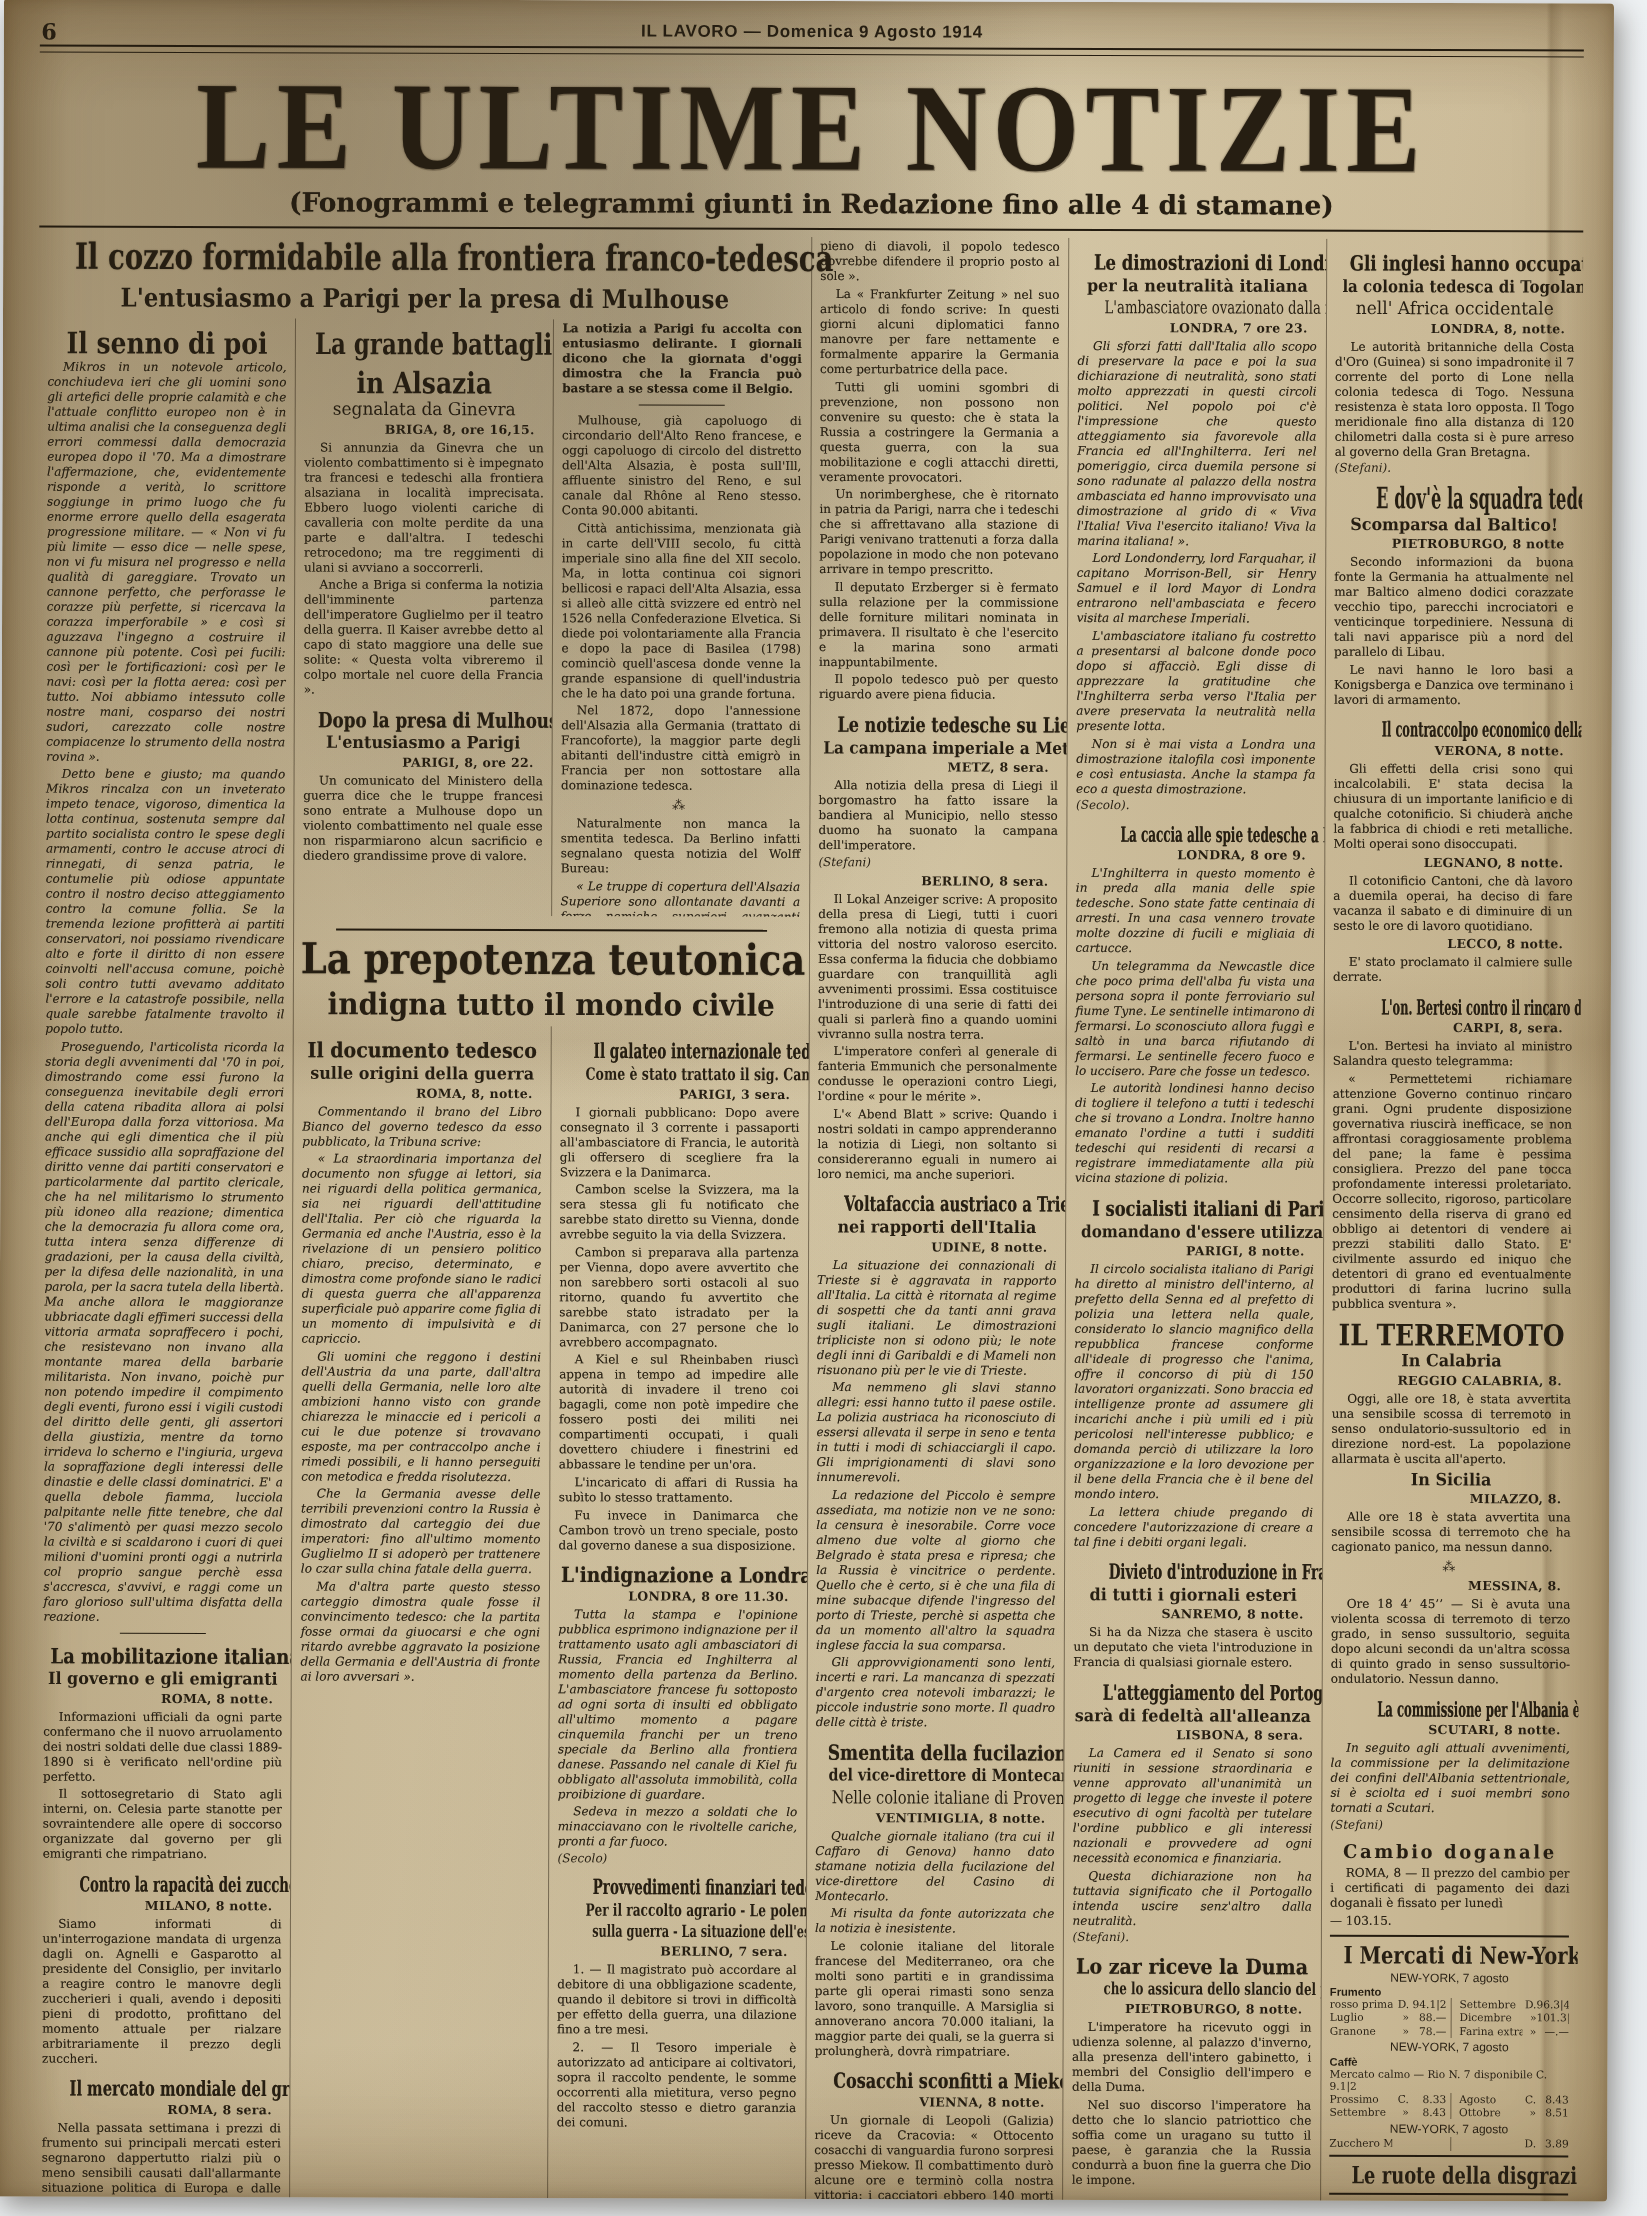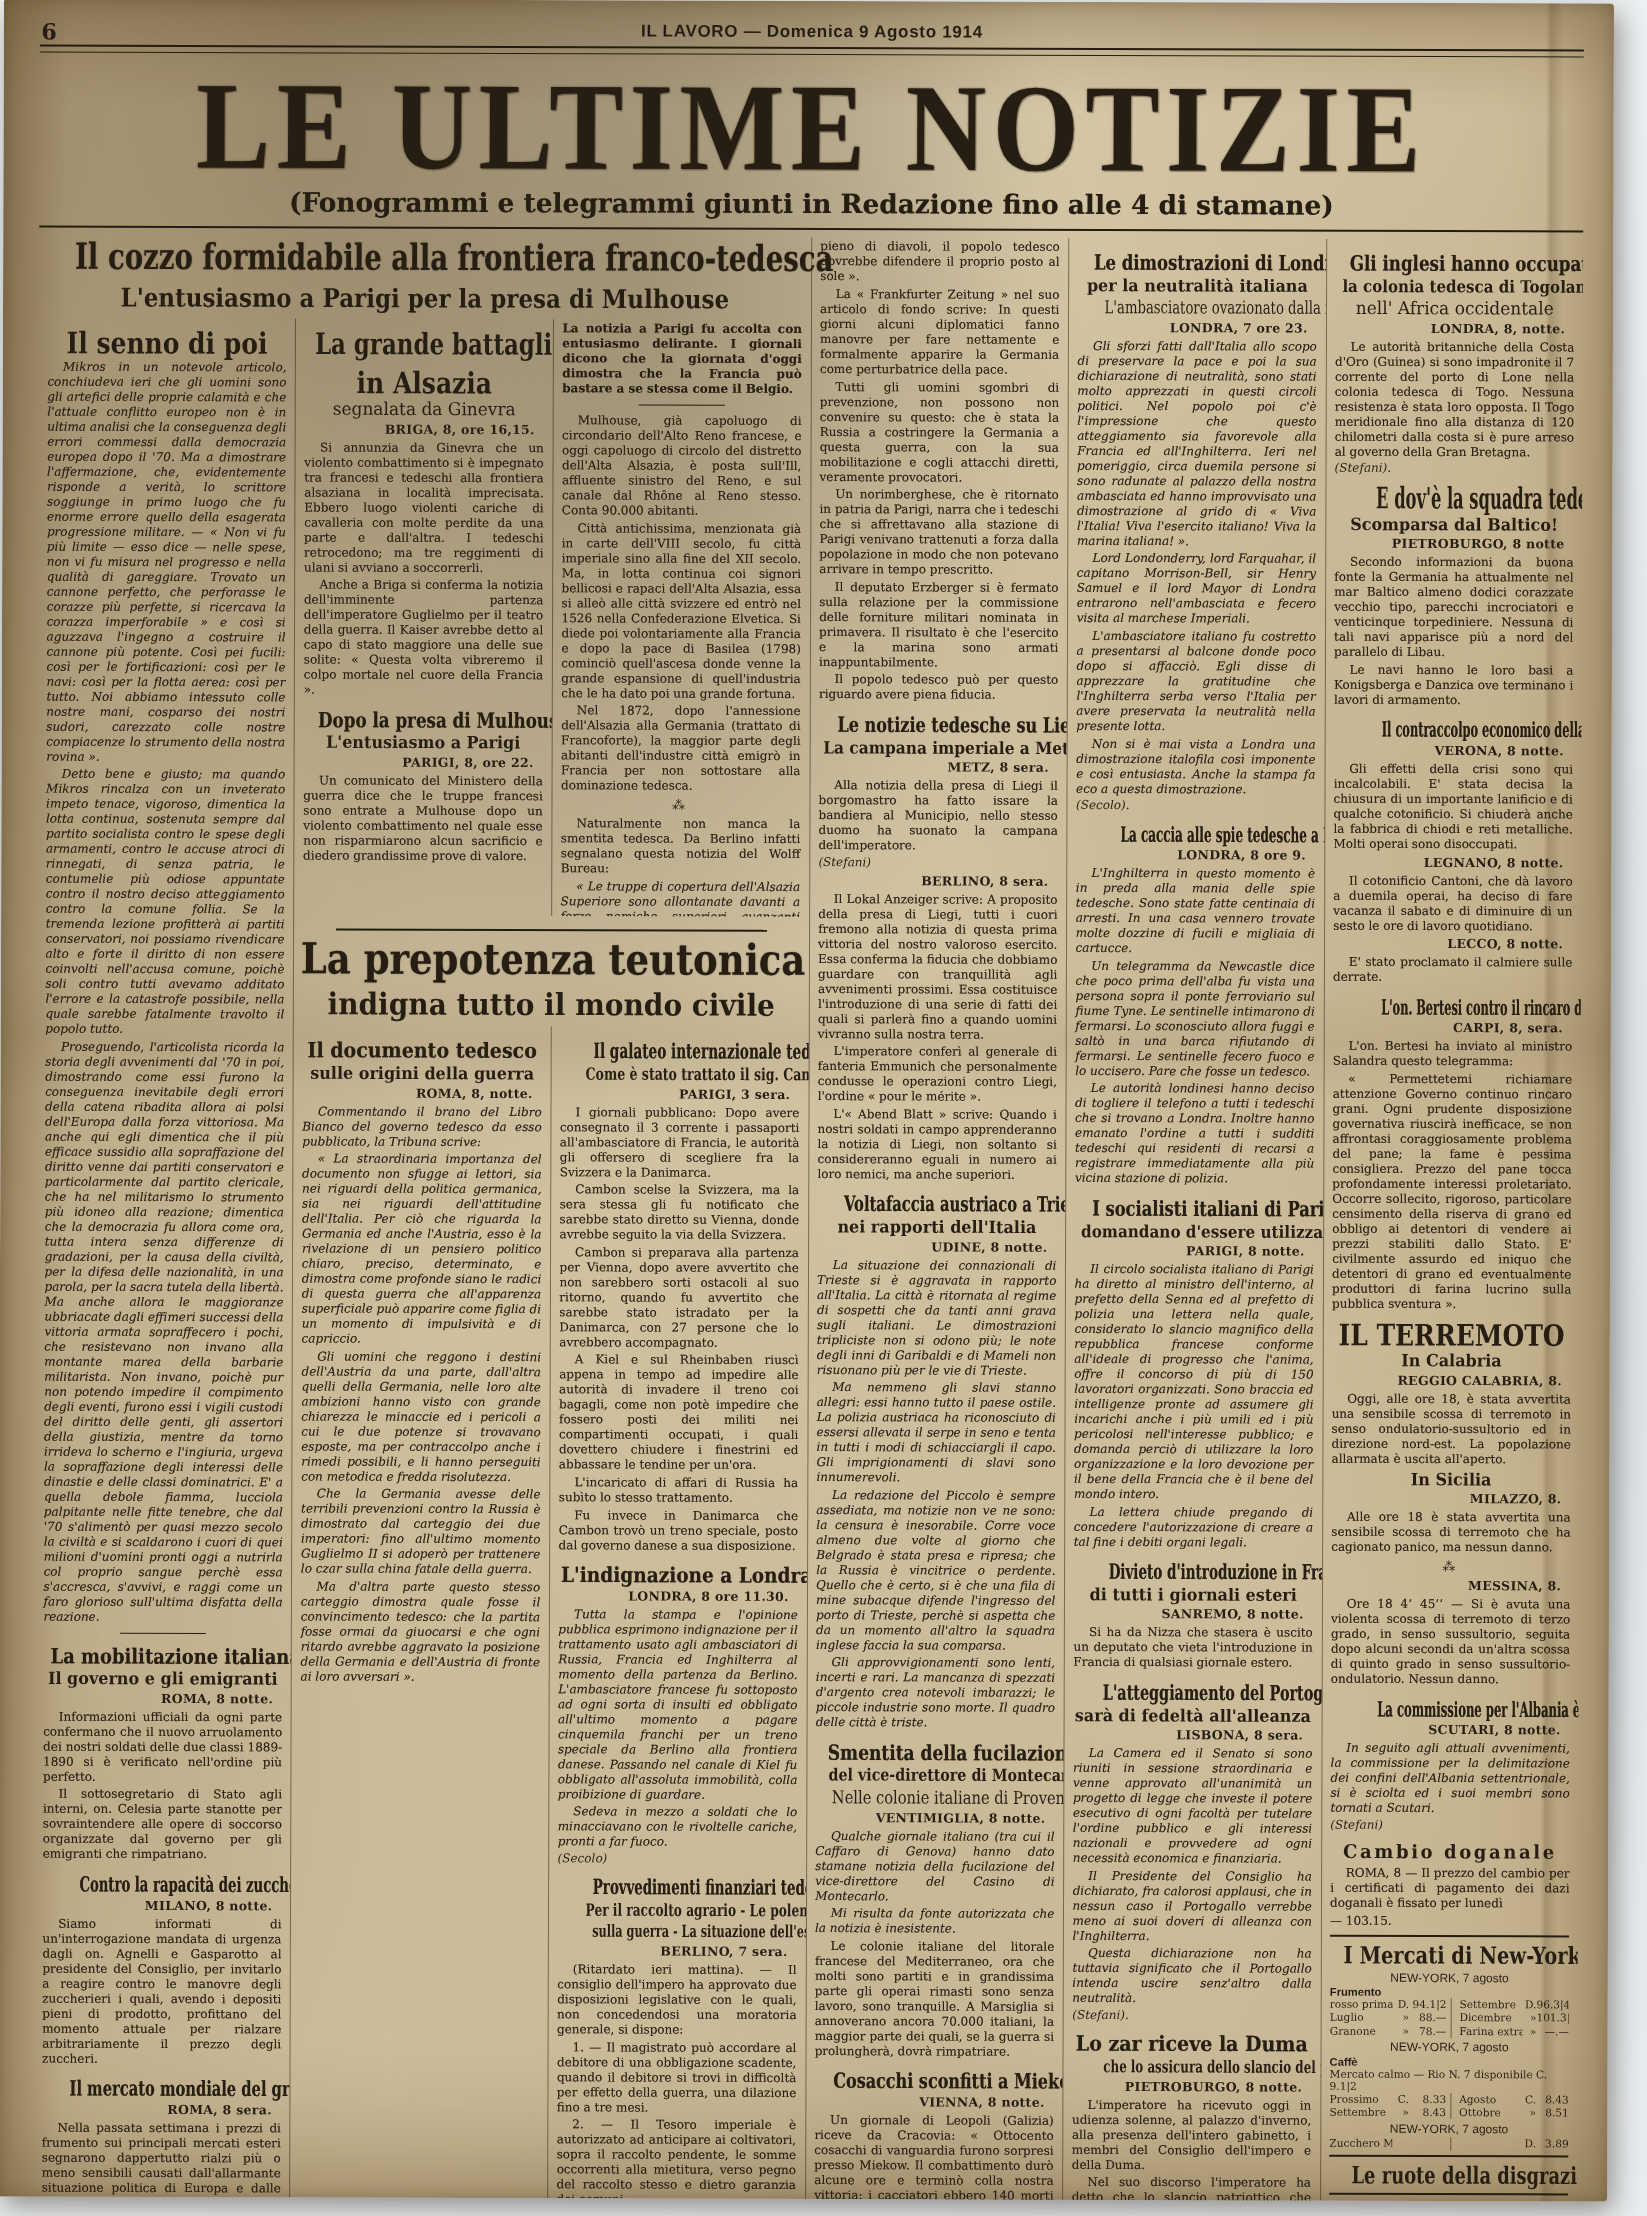--- a/index.html
+++ b/index.html
@@ -175,21 +175,20 @@
                     <p class="blk para">Fu invece in Danimarca che Cambon trovò un treno speciale, posto dal governo danese a sua disposizione.</p>
                     <div class="blk head-lg fit" style="white-space: nowrap; transform: scale(0.975, 1.1); transform-origin: center center;">L'indignazione a Londra</div>
                     <div class="blk dateline">LONDRA, 8 ore 11.30.</div>
                     <p class="blk para italic">Tutta la stampa e l'opinione pubblica esprimono indignazione per il trattamento usato agli ambasciatori di Russia, Francia ed Inghilterra al momento della partenza da Berlino. L'ambasciatore francese fu sottoposto ad ogni sorta di insulti ed obbligato all'ultimo momento a pagare cinquemila franchi per un treno speciale da Berlino alla frontiera danese. Passando nel canale di Kiel fu obbligato all'assoluta immobilità, colla proibizione di guardare.</p>
                     <p class="blk para italic">Sedeva in mezzo a soldati che lo minacciavano con le rivoltelle cariche, pronti a far fuoco.</p>
                     <div class="blk sig">(Secolo)</div>
                     <div class="blk head-lg fit" style="white-space: nowrap; transform: scale(0.701, 1.1); transform-origin: center center;">Provvedimenti finanziari tedeschi</div>
                     <div class="blk subhead fit" style="white-space: nowrap; transform: scale(0.761, 1.06); transform-origin: center center;">Per il raccolto agrario - Le polemiche</div>
                     <div class="blk subhead fit" style="white-space: nowrap; transform: scale(0.705, 1.06); transform-origin: center center;">sulla guerra - La situazione dell'esercito</div>
                     <div class="blk dateline">BERLINO, 7 sera.</div>
-                    <p class="blk para">(Ritardato ieri mattina). — Il consiglio dell'impero ha approvato due disposizioni legislative con le quali, non concedendosi una moratoria generale, si dispone:</p>
                     <p class="blk para">1. — Il magistrato può accordare al debitore di una obbligazione scadente, quando il debitore si trovi in difficoltà per effetto della guerra, una dilazione fino a tre mesi.</p>
                     <p class="blk para">2. — Il Tesoro imperiale è autorizzato ad anticipare ai coltivatori, sopra il raccolto pendente, le somme occorrenti alla mietitura, verso pegno del raccolto stesso e dietro garanzia dei comuni.</p>
                   </div>
               </div>
             </div>
           </div>
         </div>
         <div class="group-right">
           <div class="col">
               <p class="blk para cont">pieno di diavoli, il popolo tedesco dovrebbe difendere il proprio posto al sole ».</p>
@@ -246,21 +245,20 @@
               <p class="blk para italic">Il circolo socialista italiano di Parigi ha diretto al ministro dell'interno, al prefetto della Senna ed al prefetto di polizia una lettera nella quale, considerato lo slancio magnifico della repubblica francese conforme all'ideale di progresso che l'anima, offre il concorso di più di 150 lavoratori organizzati. Sono braccia ed intelligenze pronte ad assumere gli incarichi anche i più umili ed i più pericolosi nell'interesse pubblico; e domanda perciò di utilizzare la loro organizzazione e la loro devozione per il bene della Francia che è il bene del mondo intero.</p>
               <p class="blk para italic">La lettera chiude pregando di concedere l'autorizzazione di creare a tal fine i debiti organi legali.</p>
               <div class="blk head-lg fit" style="white-space: nowrap; transform: scale(0.711, 1.1); transform-origin: center center;">Divieto d'introduzione in Francia</div>
               <div class="blk subhead fit" style="white-space: nowrap; transform: scale(1, 1.06); transform-origin: center center;">di tutti i giornali esteri</div>
               <div class="blk dateline">SANREMO, 8 notte.</div>
               <p class="blk para">Si ha da Nizza che stasera è uscito un deputato che vieta l'introduzione in Francia di qualsiasi giornale estero.</p>
               <div class="blk head-lg fit" style="white-space: nowrap; transform: scale(0.756, 1.1); transform-origin: center center;">L'atteggiamento del Portogallo</div>
               <div class="blk subhead fit" style="white-space: nowrap; transform: scale(1, 1.06); transform-origin: center center;">sarà di fedeltà all'alleanza</div>
               <div class="blk dateline">LISBONA, 8 sera.</div>
               <p class="blk para italic">La Camera ed il Senato si sono riuniti in sessione straordinaria e venne approvato all'unanimità un progetto di legge che investe il potere esecutivo di ogni facoltà per tutelare l'ordine pubblico e gli interessi nazionali e provvedere ad ogni necessità economica e finanziaria.</p>
-              <p class="blk para italic">Il Presidente del Consiglio ha dichiarato, fra calorosi applausi, che in nessun caso il Portogallo verrebbe meno ai suoi doveri di alleanza con l'Inghilterra.</p>
               <p class="blk para italic">Questa dichiarazione non ha tuttavia significato che il Portogallo intenda uscire senz'altro dalla neutralità.</p>
               <div class="blk sig">(Stefani).</div>
               <div class="blk head-lg fit" style="white-space: nowrap; transform: scale(1, 1.1); transform-origin: center center;">Lo zar riceve la Duma</div>
               <div class="blk subhead fit" style="white-space: nowrap; transform: scale(0.743, 1.06); transform-origin: center center;">che lo assicura dello slancio del paese</div>
               <div class="blk dateline">PIETROBURGO, 8 notte.</div>
               <p class="blk para">L'imperatore ha ricevuto oggi in udienza solenne, al palazzo d'inverno, alla presenza dell'intero gabinetto, i membri del Consiglio dell'impero e della Duma.</p>
               <p class="blk para">Nel suo discorso l'imperatore ha detto che lo slancio patriottico che soffia come un uragano su tutto il paese, è garanzia che la Russia condurrà a buon fine la guerra che Dio le impone.</p>
             </div>
           <div class="col">
               <div class="blk head-lg fit" style="white-space: nowrap; transform: scale(0.878, 1.1); transform-origin: center center;">Gli inglesi hanno occupato</div>

